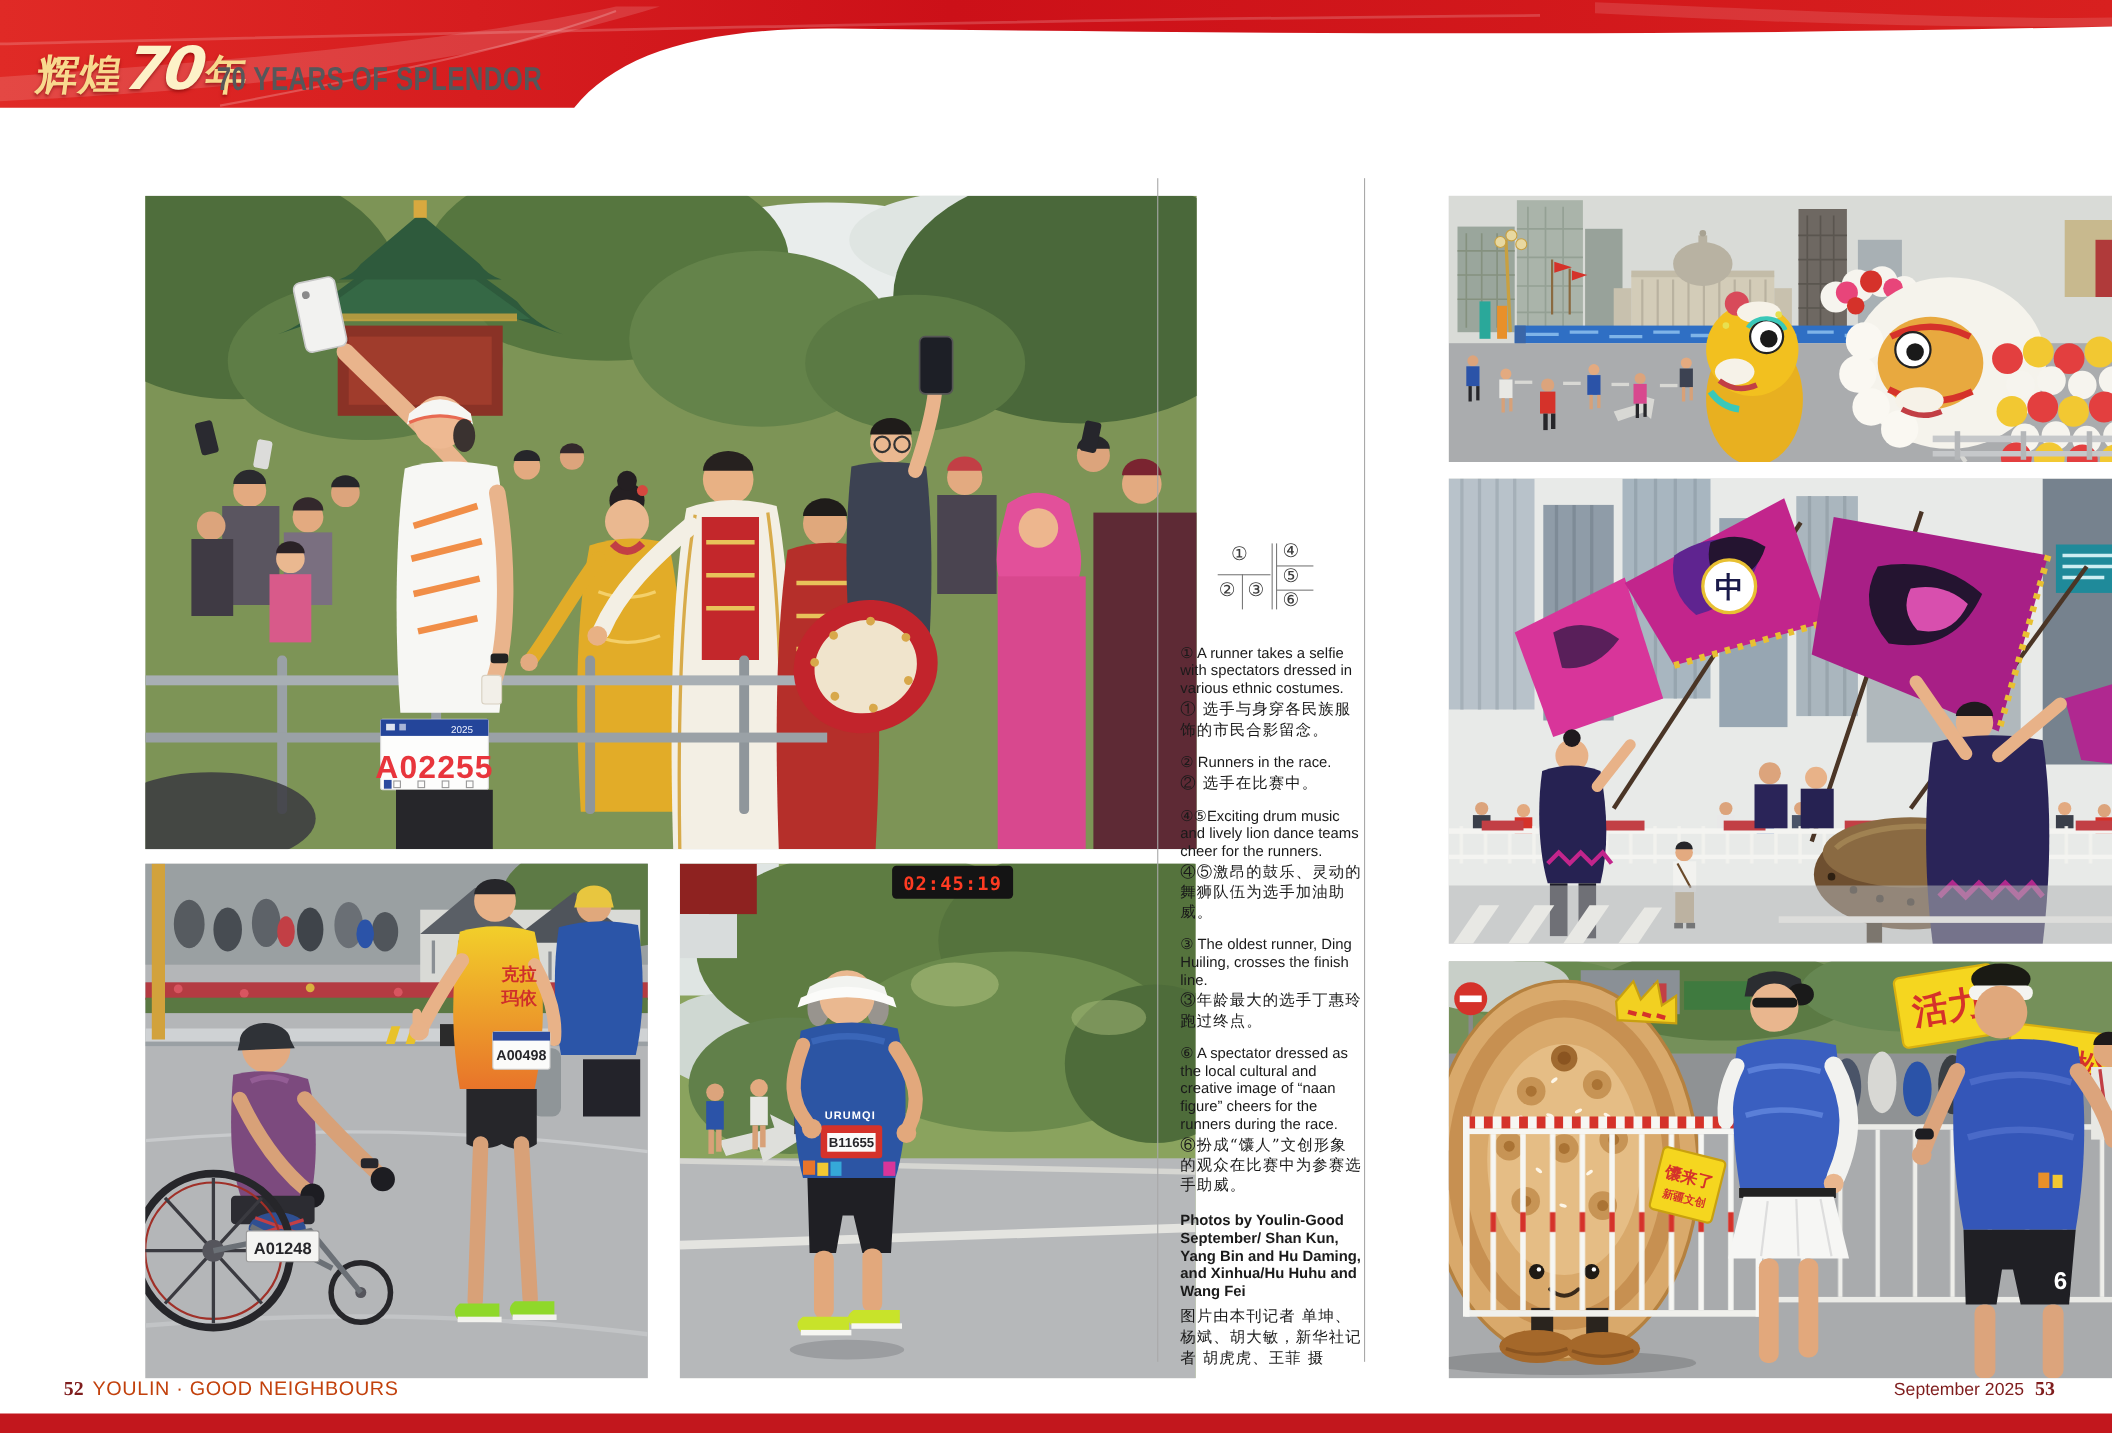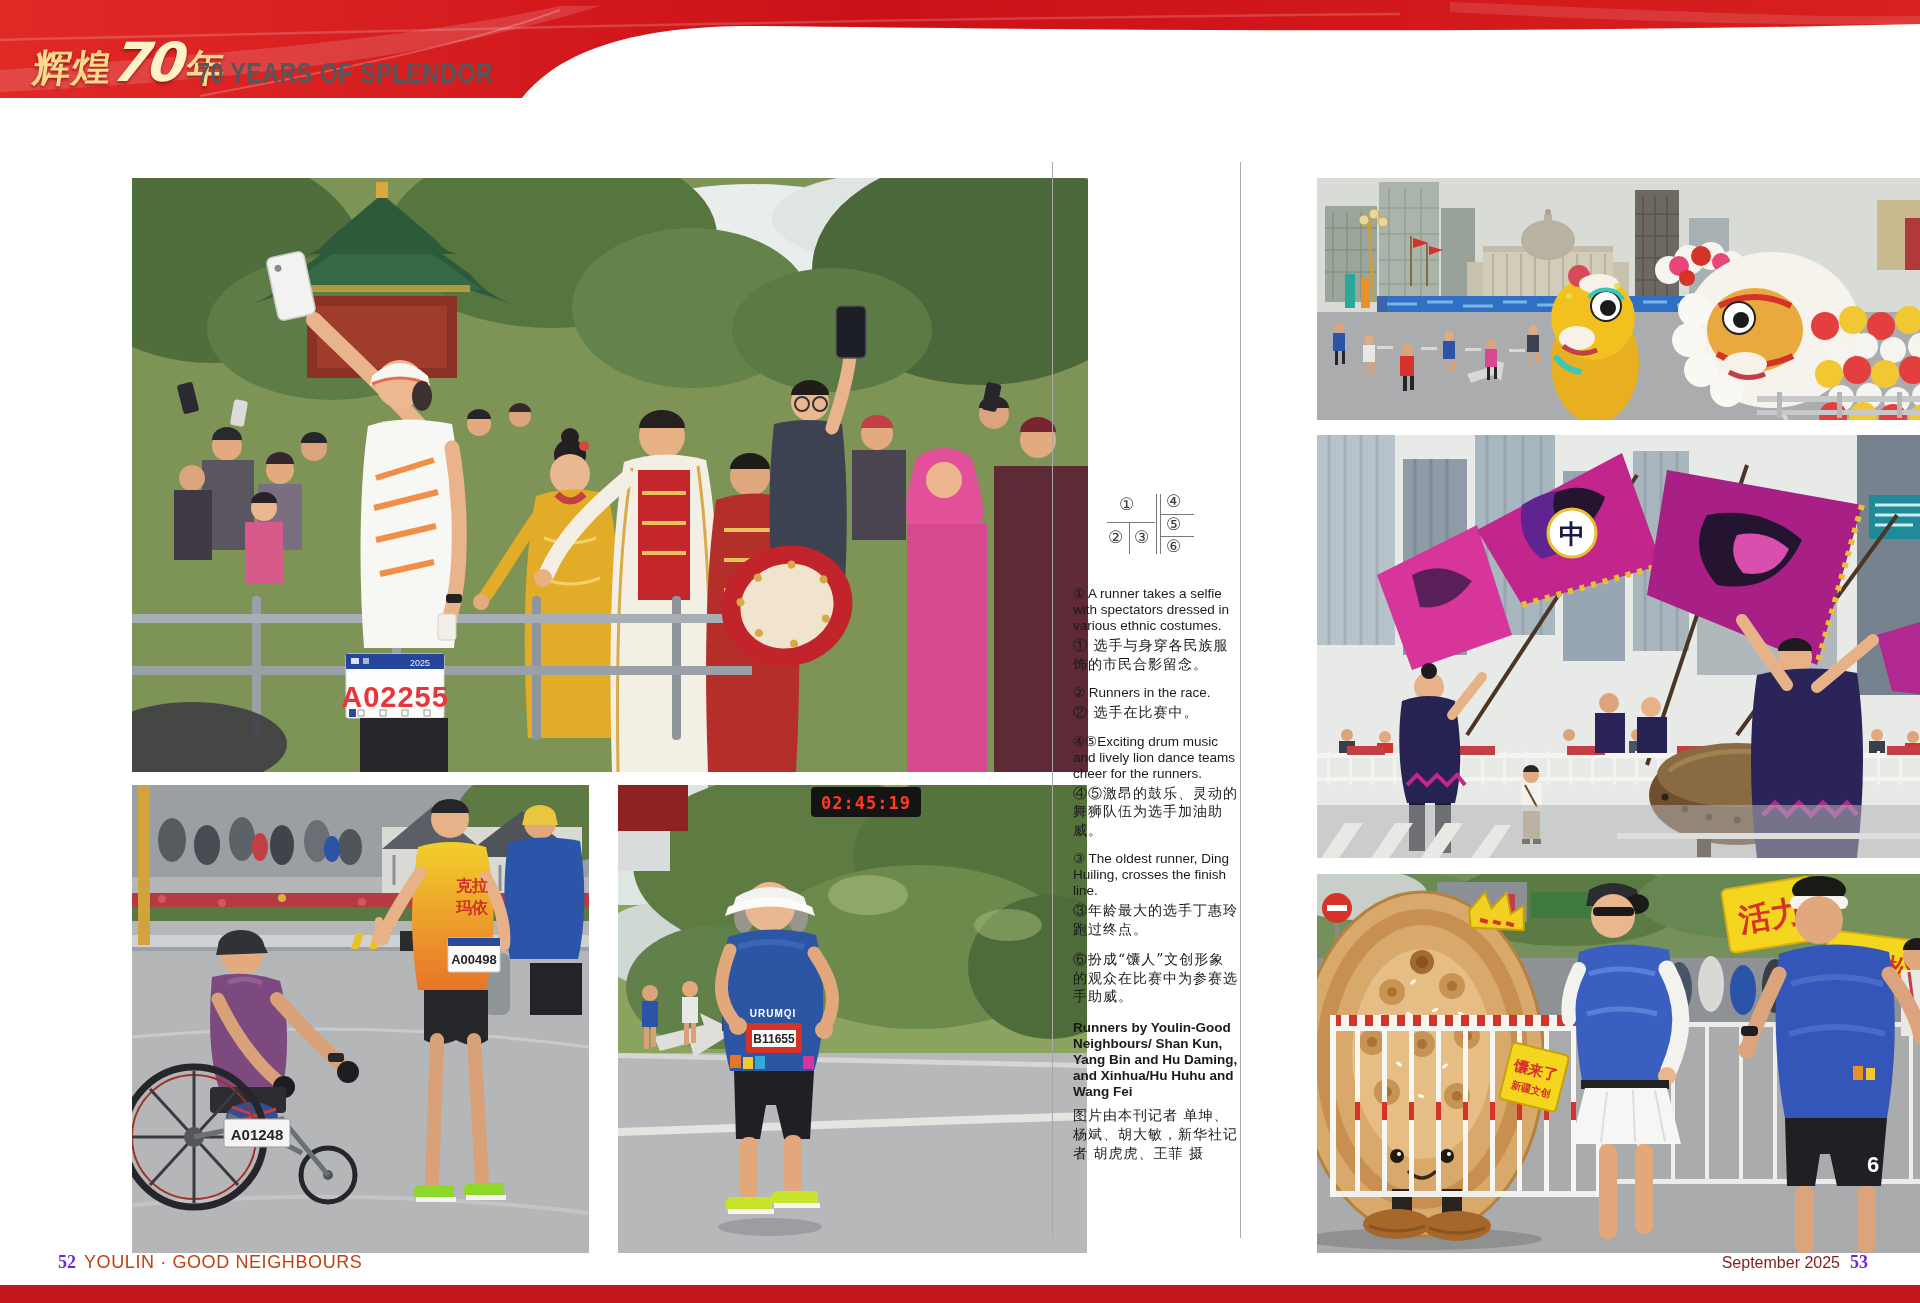--- a/index.html
+++ b/index.html
@@ -37,21 +37,21 @@
   .cap .en{font-size:13.5px;line-height:16px;margin:0;}
   .cap .cn{font-size:14px;line-height:18.5px;margin:2px 0 0 0;
            font-family:"DejaVu Serif",serif;letter-spacing:1px;}
   .credits{margin-top:14px;}
   .credits .en{font-size:13.5px;line-height:16px;font-weight:bold;margin:0;}
   .credits .cn{font-size:14px;line-height:19px;margin:6px 0 0 0;
                font-family:"DejaVu Serif",serif;letter-spacing:1px;}
   
   .footer-left{position:absolute;left:58px;top:1252px;display:flex;align-items:baseline;gap:8px;}
   .footer-right{position:absolute;right:52px;top:1252px;display:flex;align-items:baseline;gap:10px;}
-  .pagenum{font-family:"Liberation Serif",serif;font-size:18px;font-weight:bold;color:#6d28d9;}
+  .pagenum{font-family:"Liberation Serif",serif;font-size:18px;font-weight:bold;color:#7f1d1d;}
   .mag{font-size:18px;letter-spacing:.6px;color:#c2410c;}
   .issue{font-size:16px;color:#7f1d1d;}
   .red-bar{position:absolute;left:0;top:1285px;width:1920px;height:18px;background:#c2171d;}
   text{font-family:"Liberation Sans",sans-serif;}
   .mono{font-family:"DejaVu Sans Mono",monospace;}
 </style>
 </head>
 <body>
 
 <svg id="header-svg" width="1920" height="100" viewBox="0 0 1920 100">
@@ -863,24 +863,25 @@
   </div>
   <div class="cap">
     <p class="en">④⑤Exciting drum music and lively lion dance teams cheer for the runners.</p>
     <p class="cn">④⑤激昂的鼓乐、灵动的舞狮队伍为选手加油助威。</p>
   </div>
   <div class="cap">
     <p class="en">③ The oldest runner, Ding Huiling, crosses the finish line.</p>
     <p class="cn">③年龄最大的选手丁惠玲跑过终点。</p>
   </div>
   <div class="cap">
+    <p class="en">⑥ A spectator dressed as the local cultural and creative image of “naan figure” cheers for the runners during the race.</p>
     <p class="cn">⑥扮成“馕人”文创形象的观众在比赛中为参赛选手助威。</p>
   </div>
   <div class="credits">
-    <p class="en">Runners by Youlin-Good Neighbours/ Shan Kun, Yang Bin and Hu Daming, and Xinhua/Hu Huhu and Wang Fei</p>
+    <p class="en">Photos by Youlin-Good September/ Shan Kun, Yang Bin and Hu Daming, and Xinhua/Hu Huhu and Wang Fei</p>
     <p class="cn">图片由本刊记者 单坤、杨斌、胡大敏，新华社记者 胡虎虎、王菲 摄</p>
   </div>
 </div>
 
 <div class="footer-left">
   <span class="pagenum">52</span>
   <span class="mag">YOULIN · GOOD NEIGHBOURS</span>
 </div>
 <div class="footer-right">
   <span class="issue">September 2025</span>

